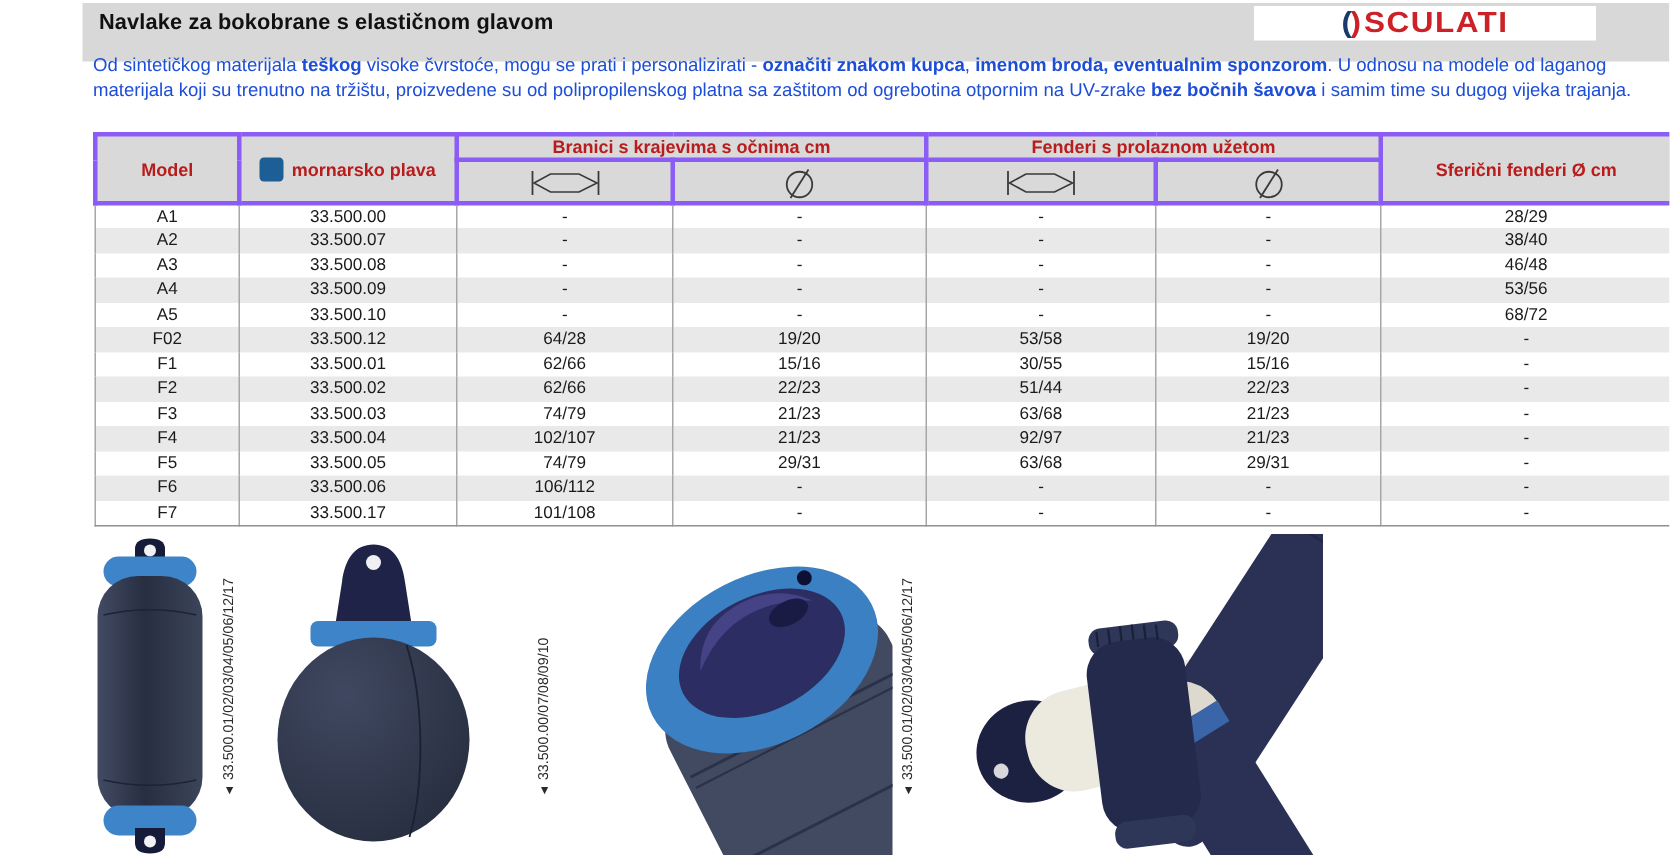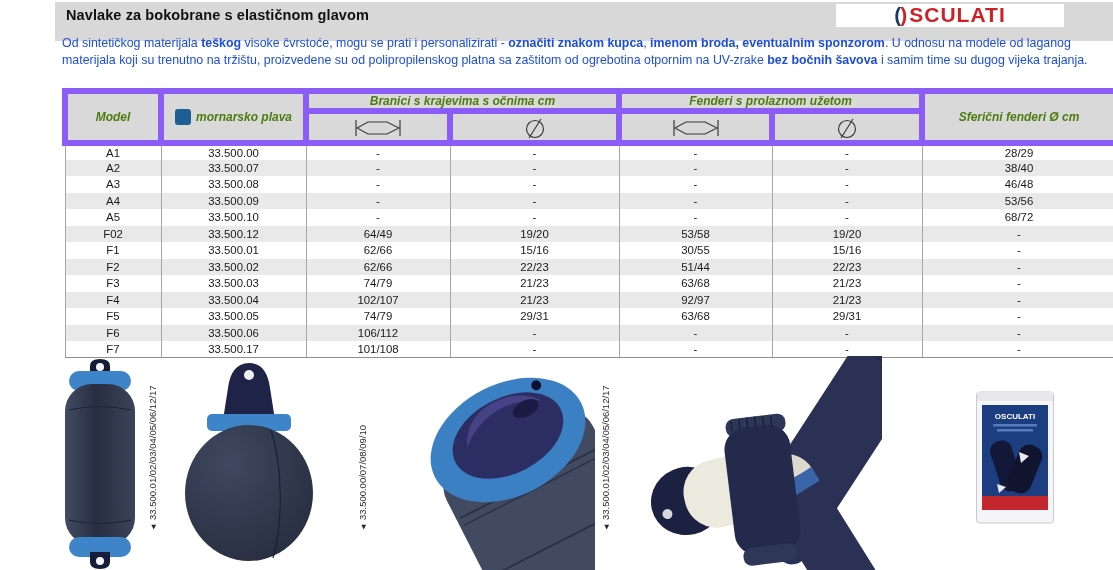--- a/index.html
+++ b/index.html
@@ -18,21 +18,21 @@
   .logo .lp { color:#1b3a6b; margin-right:-2px; font-weight:bold; }
   .logo .rp { color:#cc2127; margin-right:1px; }
   .logo .nm { color:#cc2127; }
 
   
   .desc { position:absolute; left:62px; top:35px; width:1048px; font-size:12.4px; line-height:16.6px; color:#1d4ed8; }
   .desc b { font-weight:bold; }
 
   
   table.spec { position:absolute; left:62px; top:88px; width:1051px; border-collapse:collapse; table-layout:fixed; }
-  table.spec th { background:#d9d9d9; border:6px solid #8b5cf6; padding:0; font-size:12px; color:#4d7c0f;font-style:italic; }
+  table.spec th { background:#d9d9d9; border:3px solid #8b5cf6; padding:0; font-size:12px; color:#b91c1c; }
   th.group-th { height:15px; font-weight:bold; }
   th.icon-th { height:25px; font-weight:normal; }
   th.span2 { font-weight:bold; }
   table.spec td { border-left:1px solid #a6a6a6; border-right:1px solid #a6a6a6; padding:0;
     height:16.5px; font-size:11.4px; text-align:center; color:#1a1a1a; }
   tbody tr:nth-child(even) { background:#e9e9e9; }
   tbody tr:last-child td { border-bottom:1px solid #8f8f8f;margin-top:20px; }
   td.col-code { font-weight:normal; }
   .swatch { display:inline-block; width:16px; height:16px; border-radius:3px; background:#1d5e96;
     vertical-align:-4px; margin-right:5px; }
@@ -151,21 +151,21 @@
           <td class="col-code">33.500.10</td>
           <td class="col-b_len">-</td>
           <td class="col-b_dia">-</td>
           <td class="col-f_len">-</td>
           <td class="col-f_dia">-</td>
           <td class="col-sph">68/72</td>
         </tr>
         <tr>
           <td class="col-model">F02</td>
           <td class="col-code">33.500.12</td>
-          <td class="col-b_len">64/49</td>
+          <td class="col-b_len">64/28</td>
           <td class="col-b_dia">19/20</td>
           <td class="col-f_len">53/58</td>
           <td class="col-f_dia">19/20</td>
           <td class="col-sph">-</td>
         </tr>
         <tr>
           <td class="col-model">F1</td>
           <td class="col-code">33.500.01</td>
           <td class="col-b_len">62/66</td>
           <td class="col-b_dia">15/16</td>
@@ -314,29 +314,14 @@
       </g>
       <g transform="rotate(-7 125 130)">
         <rect x="96" y="60" width="60" height="18" rx="8" fill="#2e3758"></rect>
         <rect x="92" y="70" width="66" height="128" rx="22" fill="#232a4b"></rect>
         <rect x="98" y="190" width="54" height="18" rx="8" fill="#2e3758"></rect>
         <path d="M102,62 v10 M110,61 v10 M118,60 v10 M126,60 v10 M134,61 v10 M142,62 v10" stroke="#1a2038" stroke-width="1.5" fill="none"></path>
       </g>
     </svg>
   </div>
 
-  <div class="fig" style="left:975px; top:388px;">
-    <svg width="80" height="137" viewBox="0 0 80 137">
-      <rect x="1.5" y="4" width="77" height="131" rx="3" fill="#f5f5f7" stroke="#c9c9cf" stroke-width="1"></rect>
-      <rect x="2" y="4" width="76" height="9" fill="#e7e7ec"></rect>
-      <rect x="7" y="17" width="66" height="105" fill="#1c3e80"></rect>
-      <text x="40" y="31" text-anchor="middle" font-size="8" font-weight="bold" fill="#ffffff">OSCULATI</text>
-      <rect x="18" y="36" width="44" height="2.5" fill="#5a79bd"></rect>
-      <rect x="22" y="41" width="36" height="2.5" fill="#5a79bd"></rect>
-      <rect x="20" y="52" width="22" height="52" rx="10" transform="rotate(-18 31 78)" fill="#141838"></rect>
-      <rect x="38" y="56" width="24" height="50" rx="11" transform="rotate(22 50 81)" fill="#10142f"></rect>
-      <path d="M44,64 l10,4 -8,7 z" fill="#e8e8ee"></path>
-      <path d="M22,96 l9,3 -7,6 z" fill="#e8e8ee"></path>
-      <rect x="7" y="108" width="66" height="14" fill="#c1272d"></rect>
-    </svg>
-  </div>
 
 </div>
 
 </body></html>

